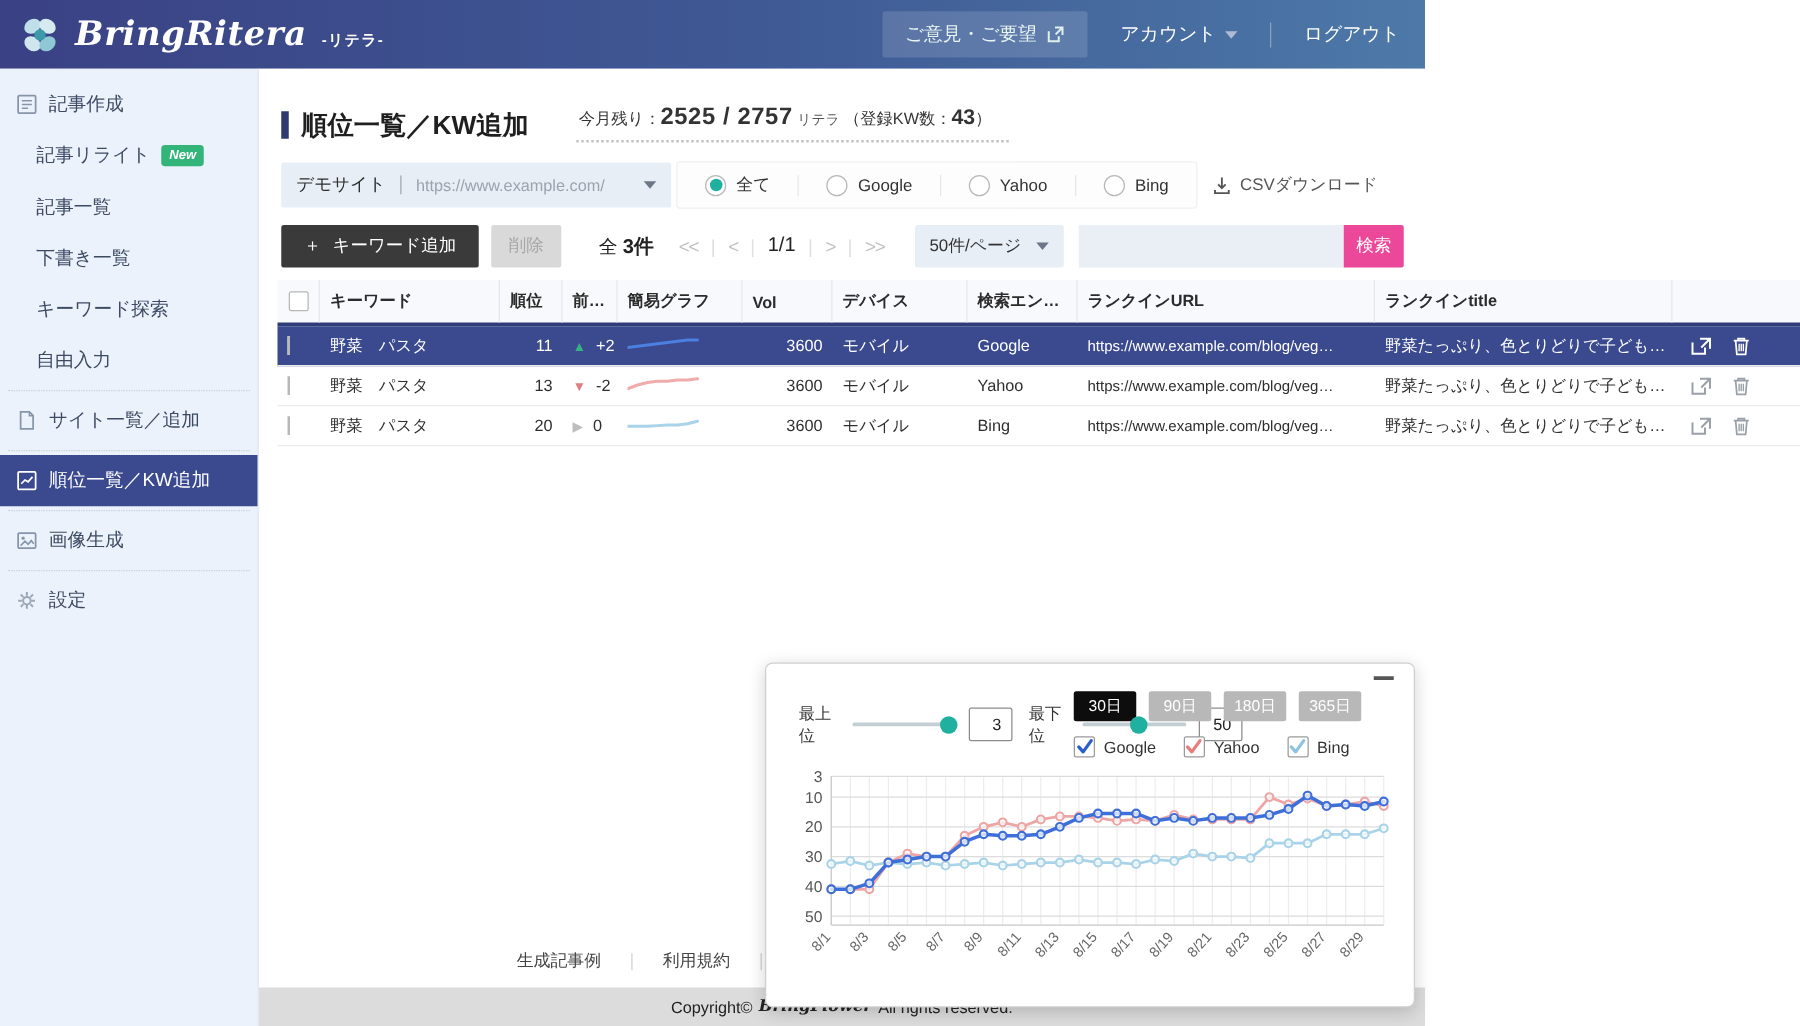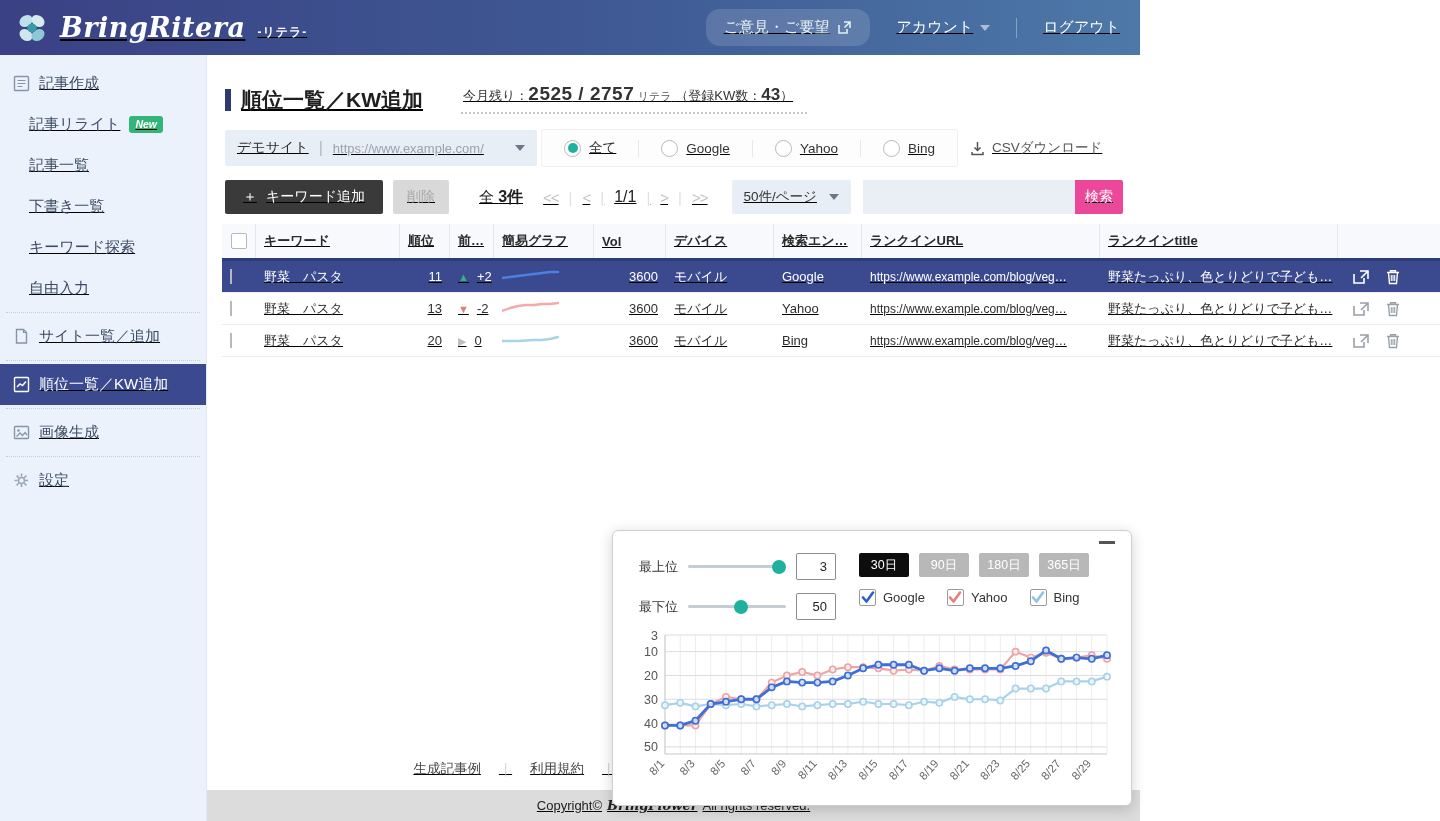--- a/index.html
+++ b/index.html
@@ -1,25 +1,25 @@
 <!DOCTYPE html>
 <html><head>
 <meta charset="utf-8">
 <style>
   * { margin:0; padding:0; box-sizing:border-box; }
   html,body { width:1440px; height:821px; overflow:hidden; font-family:"Liberation Sans","DejaVu Sans",sans-serif; background:#fff; }
-  .app { width:1140px; height:821px; display:flex; flex-direction:column; position:relative;text-decoration:underline; }
+  .app { width:1140px; height:821px; display:flex; flex-direction:column; position:relative; }
 
   
   .header { height:55px; flex:0 0 55px; display:flex; align-items:center; background:linear-gradient(90deg,#3a4184 0%,#3f5a95 55%,#4d79a8 100%); color:#fff; padding:0 20px 0 14px; }
   .logo-wrap { display:flex; align-items:center; gap:10px; }
   .brand-name { font-family:"DejaVu Serif","Liberation Serif",serif; font-style:italic; font-weight:bold; font-size:27px; letter-spacing:.5px; }
   .brand-suffix { font-size:12px; font-weight:bold; margin-left:2px; margin-top:10px; letter-spacing:1px; }
   .header-right { margin-left:auto; display:flex; align-items:center; gap:26px; }
-  .feedback-btn { background:rgba(255,255,255,.14); color:#e8f4f2; font-size:15px; padding:9px 18px; border-radius:14px; display:flex; align-items:center; gap:8px; cursor:pointer; }
+  .feedback-btn { background:rgba(255,255,255,.14); color:#e8f4f2; font-size:15px; padding:9px 18px; border-radius:2px; display:flex; align-items:center; gap:8px; cursor:pointer; }
   .account { font-size:15px; display:flex; align-items:center; gap:7px; cursor:pointer; }
   .caret-down { width:0; height:0; border-left:5px solid transparent; border-right:5px solid transparent; border-top:6px solid #aebbd4; display:inline-block; }
   .hdr-divider { width:1px; height:20px; background:rgba(255,255,255,.35); }
   .logout { font-size:15px; cursor:pointer; }
 
   
   .body-row { flex:1; display:flex; min-height:0; }
 
   
   .sidebar { width:207px; flex:0 0 207px; background:#ecf2fb; border-right:1px solid #dfe7f2; display:flex; flex-direction:column; padding-top:8px; position:relative; }
@@ -104,21 +104,21 @@
   .footer-links { display:flex; justify-content:center; align-items:center; gap:18px; font-size:13.5px; color:#444; padding:10px 0 12px; }
   .footer-links .flink { cursor:pointer; }
   .footer-links .fsep { color:#c9c9c9; }
   .copyright-bar { height:31px; background:#dcdcdc; display:flex; align-items:center; justify-content:center; font-size:13px; color:#222; }
   .copyright-bar .cpbrand { font-family:"DejaVu Serif","Liberation Serif",serif; font-weight:bold; font-style:italic; margin:0 5px; }
 
   
   .chart-panel { position:absolute; right:8px; bottom:15px; width:520px; height:276px; background:#fff; border:1px solid #cfcfcf; border-radius:6px; box-shadow:0 3px 14px rgba(0,0,0,.18); z-index:50; padding:10px 12px 6px; }
   .panel-min { position:absolute; top:10px; right:16px; width:16px; height:3px; background:#555; cursor:pointer; }
   .panel-controls { display:flex; margin-top:12px; }
-  .sliders-col { width:212px; display:flex; flex-direction:column; gap:13px; padding-left:14px; }
+  .sliders-col { width:212px; display:flex; flex-direction:row; gap:13px; padding-left:14px; }
   .slider-row { display:flex; align-items:center; gap:10px; font-size:13px; color:#333; }
   .slider-track { position:relative; width:98px; height:3px; background:#c2ced3; border-radius:2px; cursor:pointer; }
   .slider-knob { position:absolute; top:50%; transform:translate(-50%,-50%); width:14px; height:14px; border-radius:50%; background:#1fb0a0; cursor:grab; }
   .slider-value { width:40px; height:27px; border:1px solid #8c8c8c; border-radius:2px; font-size:13px; color:#222; display:flex; align-items:center; justify-content:flex-end; padding-right:8px; background:#fff; }
   .opts-col { flex:1; display:flex; flex-direction:column; gap:12px; padding-left:22px; }
   .period-row { display:flex; gap:10px; }
   .period-btn { width:50px; height:24px; display:flex; align-items:center; justify-content:center; color:#fff; font-size:12.5px; background:#b8b8b8; border-radius:2px; cursor:pointer; }
   .period-btn.active { background:#0d0d0d; }
   .engine-checks { display:flex; gap:22px; }
   .check-opt { display:flex; align-items:center; gap:7px; font-size:13px; color:#333; cursor:pointer; }

